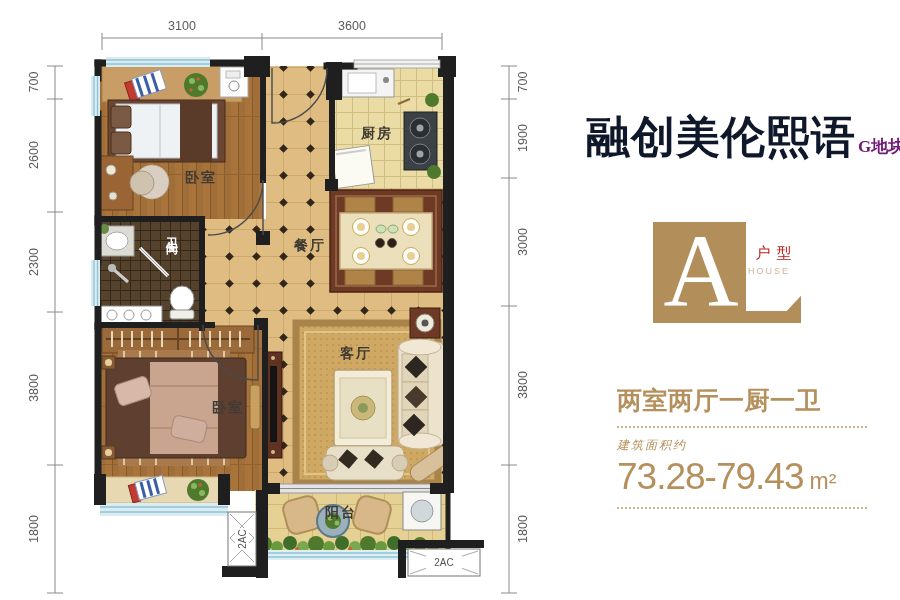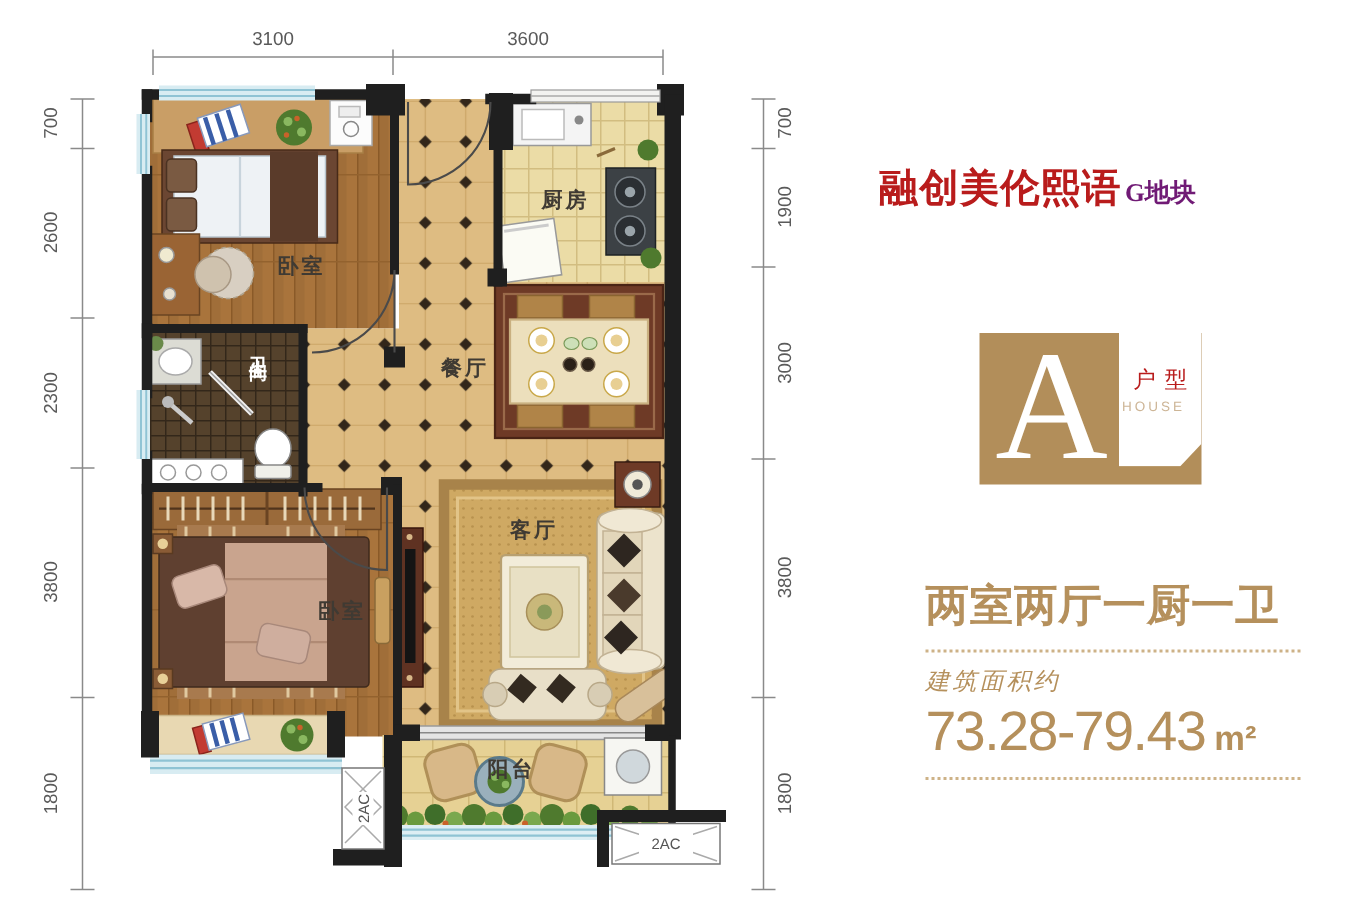--- a/index.html
+++ b/index.html
@@ -1,40 +1,40 @@
 <!DOCTYPE html>
 <html><head>
 <meta charset="utf-8">
 <style>
   html,body{margin:0;padding:0;background:#ffffff;}
   #stage{position:relative;width:900px;height:600px;background:#ffffff;overflow:hidden;
          font-family:"Liberation Sans", sans-serif;}
   
   #title-block{position:absolute;left:586px;top:108px;width:310px;white-space:nowrap;}
-  #title-block .main{font-family:"Liberation Serif", serif;font-weight:bold;font-size:26px;
-      color:#b91c1c;letter-spacing:1px;}
+  #title-block .main{font-family:"Liberation Serif", serif;font-weight:bold;font-size:44px;
+      color:#0f172a;letter-spacing:1px;}
   #title-block .sub{font-family:"Liberation Serif", serif;font-weight:bold;font-size:17px;
       color:#701a75;margin-left:2px;}
   #badge{position:absolute;left:653px;top:222px;width:148px;height:101px;background:#b28e5a;}
   #badge .letter{position:absolute;left:0;top:-6px;width:96px;height:101px;text-align:center;
       font-family:"Liberation Serif", serif;font-size:104px;line-height:110px;color:#ffffff;}
   #badge .panel{position:absolute;right:0;top:0;width:55px;height:89px;background:#ffffff;
       clip-path:polygon(0 0,100% 0,100% 83%,74% 100%,0 100%);}
   #badge .panel .cn{margin-top:22px;text-align:center;font-size:15px;color:#b91c1c;
       letter-spacing:6px;padding-left:6px;}
   #badge .panel .en{margin-top:3px;font-size:9px;color:#cdb596;
       letter-spacing:2px;padding-left:2px;}
   #info-block{position:absolute;left:617px;top:384px;width:250px;}
-  #info-block .layout{font-size:29px;font-weight:bold;color:#b5905c;letter-spacing:0.5px;}
+  #info-block .layout{font-size:25px;font-weight:bold;color:#b5905c;letter-spacing:0.5px;}
   #info-block .rule{border:none;border-bottom:2px dotted #cdb287;margin:9px 0 0 0;}
   #info-block .area-label{margin-top:9px;font-family:"DejaVu Serif", serif;font-style:italic;
-      font-size:16px;color:#b5905c;letter-spacing:2px;}
+      font-size:12px;color:#b5905c;letter-spacing:2px;}
   #info-block .area-line{margin-top:2px;color:#b5905c;white-space:nowrap;}
   #info-block .area-value{font-size:37px;letter-spacing:-1px;}
-  #info-block .area-unit{font-size:23px;margin-left:6px;font-weight:bold;}
+  #info-block .area-unit{font-size:23px;margin-left:6px;}
   #plan{position:absolute;left:0;top:0;}
   svg text{user-select:none;}
   .roomlabel{font-family:"Liberation Sans", sans-serif;font-size:14px;font-weight:bold;
       fill:#3f3a33;letter-spacing:2px;}
   .dimlabel{font-family:"Liberation Sans", sans-serif;font-size:12.5px;fill:#5a5a5a;}
   .aclabel{font-family:"Liberation Sans", sans-serif;font-size:10px;fill:#555;}
 </style>
 </head>
 <body>
 

